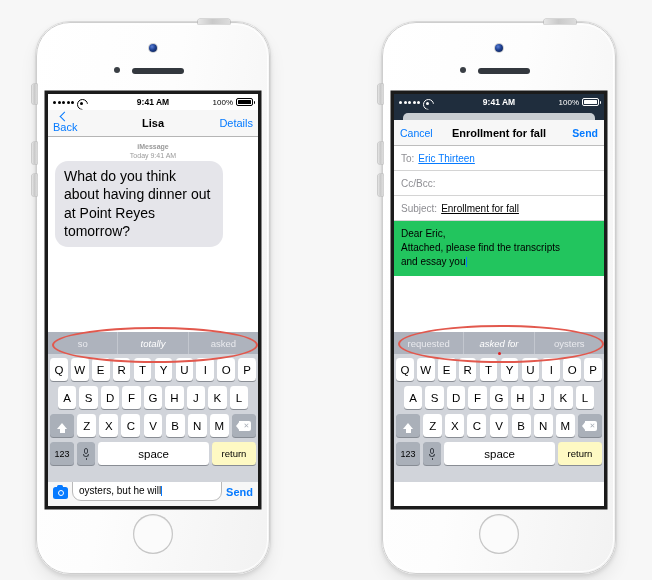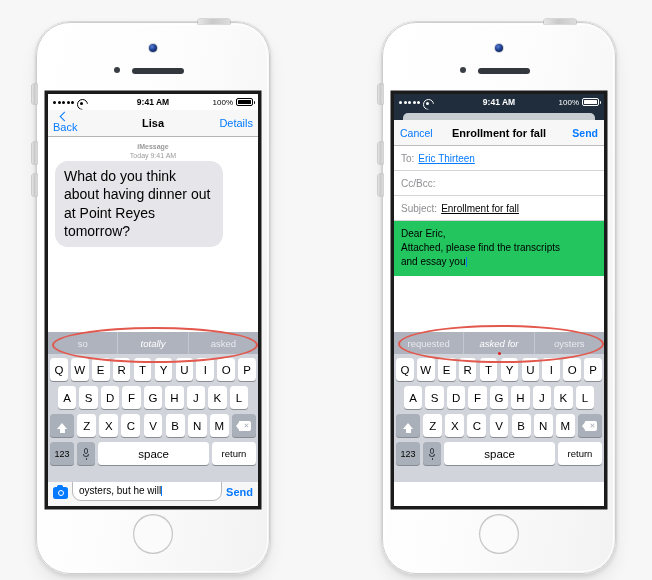--- a/index.html
+++ b/index.html
@@ -176,21 +176,21 @@
   .key{
     background:#fff;border-radius:3.5px;height:23px;min-width:15.5px;flex:1;
     display:flex;align-items:center;justify-content:center;
     font-size:11.5px;color:#000;box-shadow:0 1px 0 #898d94;
   }
   .krow.r2{padding:0 8px;}
   .krow.r3{padding:0 0;}
   .key.wide{flex:0 0 24px;background:#aab0b9;box-shadow:0 1px 0 #878c94;}
   .key.num{flex:0 0 24px;background:#aab0b9;box-shadow:0 1px 0 #878c94;font-size:9px;}
   .key.mic{flex:0 0 18px;background:#aab0b9;box-shadow:0 1px 0 #878c94;}
-  .key.ret{flex:0 0 44px;background:#ffffff;box-shadow:0 1px 0 #878c94;font-size:9.5px;}
+  .key.ret{flex:0 0 44px;background:#fef9c3;box-shadow:0 1px 0 #878c94;font-size:9.5px;}
   .key.space{flex:1;}
   .shiftarrow{width:0;height:0;border-left:5px solid transparent;border-right:5px solid transparent;
     border-bottom:6px solid #fff;position:relative;}
   .shiftarrow:after{content:"";position:absolute;left:-2.5px;top:6px;width:5px;height:4px;background:#fff;}
   .delicon{width:15px;height:10px;position:relative;}
   .delicon:before{content:"";position:absolute;left:3px;top:0;width:12px;height:10px;background:#fff;
     border-radius:0 2px 2px 0;}
   .delicon:after{content:"";position:absolute;left:0;top:0;width:0;height:0;
     border-top:5px solid transparent;border-bottom:5px solid transparent;border-right:4px solid #fff;}
   .delx{position:absolute;left:7px;top:1.5px;font-size:7px;color:#aab0b9;z-index:2;line-height:7px;}

